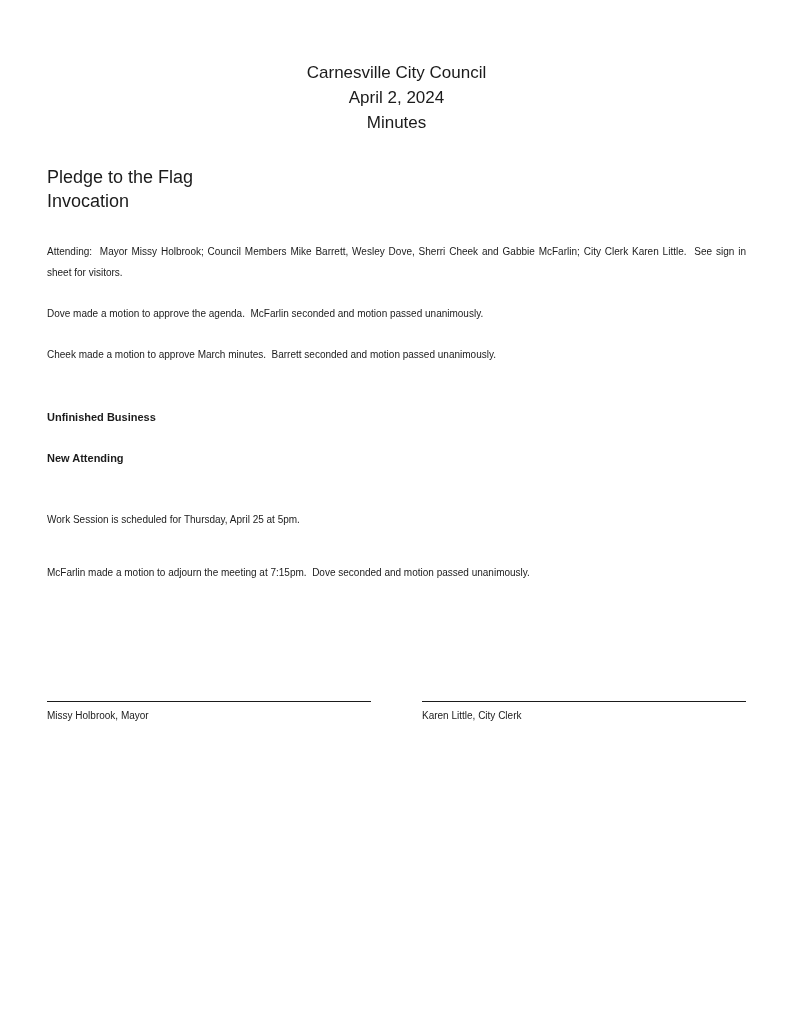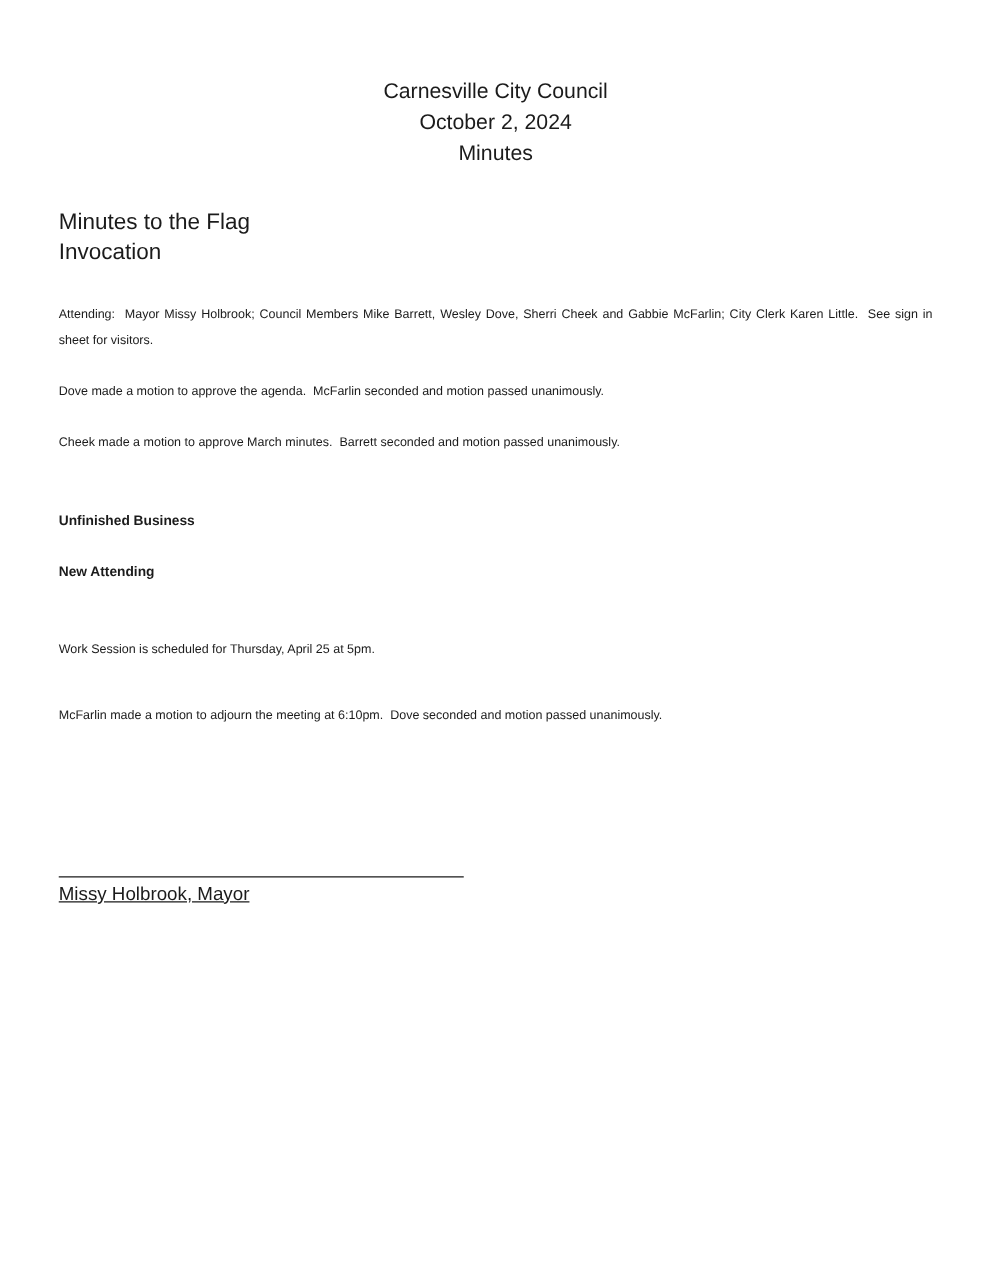--- a/index.html
+++ b/index.html
@@ -55,59 +55,62 @@
     justify-content: space-between;
   }
   .signature-col {
     width: 324px;
   }
   .signature-rule {
     border-top: 1.5px solid #1b1b1b;
     height: 0;
   }
   .signature-name {
-    font-size: 15px;
+    font-size: 10px;
     line-height: 21px;
     padding-top: 3px;
     white-space: pre-wrap;
-    text-decoration: underline;
   }
 </style>
 </head>
 <body>
 
 <div class="page">
 
   <div class="title-block">
     <div class="title-line">Carnesville City Council</div>
-    <div class="title-line">October 2, 2024</div>
+    <div class="title-line">April 2, 2024</div>
     <div class="title-line">Minutes</div>
   </div>
 
   <div class="opening-block">
-    <div class="opening-line">Minutes to the Flag</div>
+    <div class="opening-line">Pledge to the Flag</div>
     <div class="opening-line">Invocation</div>
   </div>
 
   <p class="para mt-atnd">Attending:  Mayor Missy Holbrook; Council Members Mike Barrett, Wesley Dove, Sherri Cheek and Gabbie McFarlin; City Clerk Karen Little.  See sign in sheet for visitors.</p>
 
   <p class="para mt-std">Dove made a motion to approve the agenda.  McFarlin seconded and motion passed unanimously.</p>
 
   <p class="para mt-std">Cheek made a motion to approve March minutes.  Barrett seconded and motion passed unanimously.</p>
 
   <div class="heading mt-sect">Unfinished Business</div>
 
 
   <div class="heading mt-std">New Attending</div>
 
 
   <p class="para mt-work">Work Session is scheduled for Thursday, April 25 at 5pm.</p>
 
-  <p class="para mt-adj">McFarlin made a motion to adjourn the meeting at 6:10pm.  Dove seconded and motion passed unanimously.</p>
+  <p class="para mt-adj">McFarlin made a motion to adjourn the meeting at 7:15pm.  Dove seconded and motion passed unanimously.</p>
 
   <div class="signature-row">
     <div class="signature-col">
       <div class="signature-rule"></div>
       <div class="signature-name">Missy Holbrook, Mayor</div>
     </div>
+    <div class="signature-col">
+      <div class="signature-rule"></div>
+      <div class="signature-name">Karen Little, City Clerk</div>
+    </div>
   </div>
 
 </div>
 
 </body></html>

